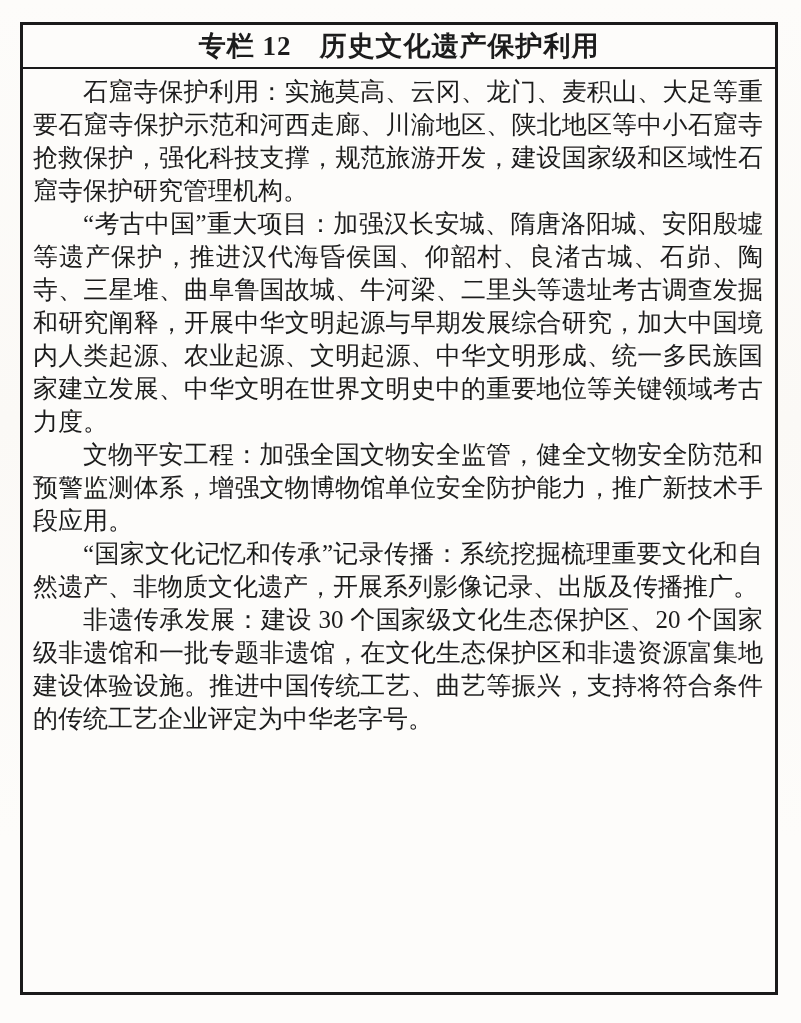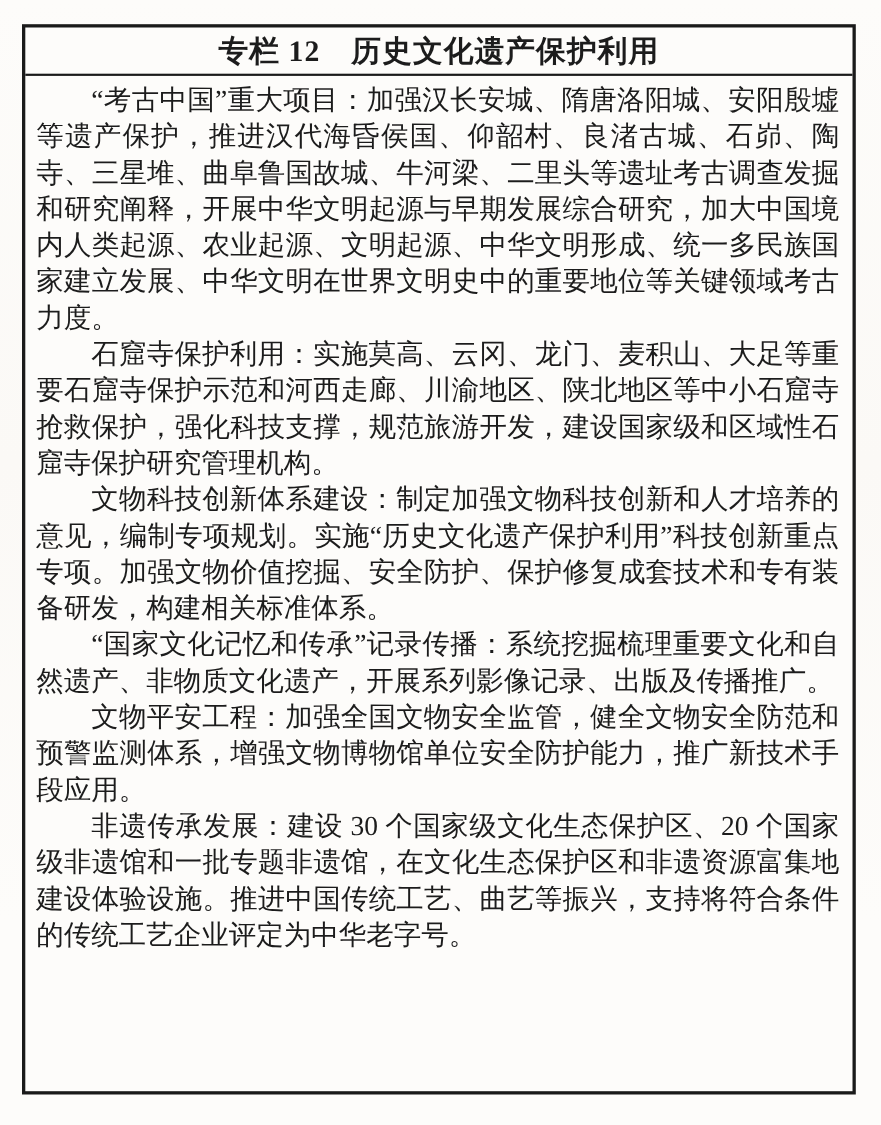--- a/index.html
+++ b/index.html
@@ -53,21 +53,20 @@
     text-indent: 2em;
   }
 </style>
 </head>
 <body>
 
 <div class="page">
   <div class="panel">
     <div class="panel-title">专栏 12　历史文化遗产保护利用</div>
     <div class="panel-body">
+      <p class="para">石窟寺保护利用：实施莫高、云冈、龙门、麦积山、大足等重要石窟寺保护示范和河西走廊、川渝地区、陕北地区等中小石窟寺抢救保护，强化科技支撑，规范旅游开发，建设国家级和区域性石窟寺保护研究管理机构。</p>
       <p class="para">“考古中国”重大项目：加强汉长安城、隋唐洛阳城、安阳殷墟等遗产保护，推进汉代海昏侯国、仰韶村、良渚古城、石峁、陶寺、三星堆、曲阜鲁国故城、牛河梁、二里头等遗址考古调查发掘和研究阐释，开展中华文明起源与早期发展综合研究，加大中国境内人类起源、农业起源、文明起源、中华文明形成、统一多民族国家建立发展、中华文明在世界文明史中的重要地位等关键领域考古力度。</p>
-      <p class="para">石窟寺保护利用：实施莫高、云冈、龙门、麦积山、大足等重要石窟寺保护示范和河西走廊、川渝地区、陕北地区等中小石窟寺抢救保护，强化科技支撑，规范旅游开发，建设国家级和区域性石窟寺保护研究管理机构。</p>
-      <p class="para">文物科技创新体系建设：制定加强文物科技创新和人才培养的意见，编制专项规划。实施“历史文化遗产保护利用”科技创新重点专项。加强文物价值挖掘、安全防护、保护修复成套技术和专有装备研发，构建相关标准体系。</p>
+      <p class="para">文物平安工程：加强全国文物安全监管，健全文物安全防范和预警监测体系，增强文物博物馆单位安全防护能力，推广新技术手段应用。</p>
       <p class="para">“国家文化记忆和传承”记录传播：系统挖掘梳理重要文化和自然遗产、非物质文化遗产，开展系列影像记录、出版及传播推广。</p>
-      <p class="para">文物平安工程：加强全国文物安全监管，健全文物安全防范和预警监测体系，增强文物博物馆单位安全防护能力，推广新技术手段应用。</p>
       <p class="para">非遗传承发展：建设 30 个国家级文化生态保护区、20 个国家级非遗馆和一批专题非遗馆，在文化生态保护区和非遗资源富集地建设体验设施。推进中国传统工艺、曲艺等振兴，支持将符合条件的传统工艺企业评定为中华老字号。</p>
     </div>
   </div>
 </div>
 
 </body></html>

